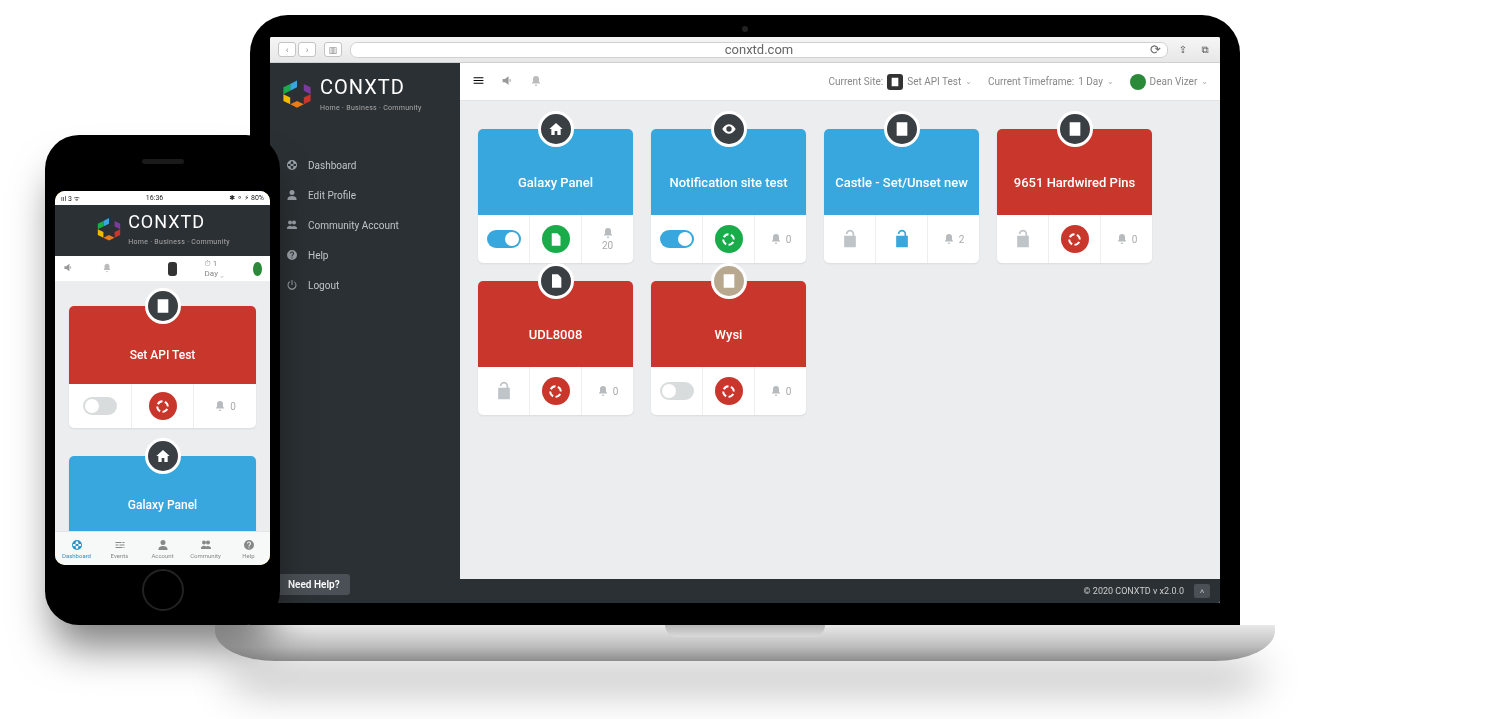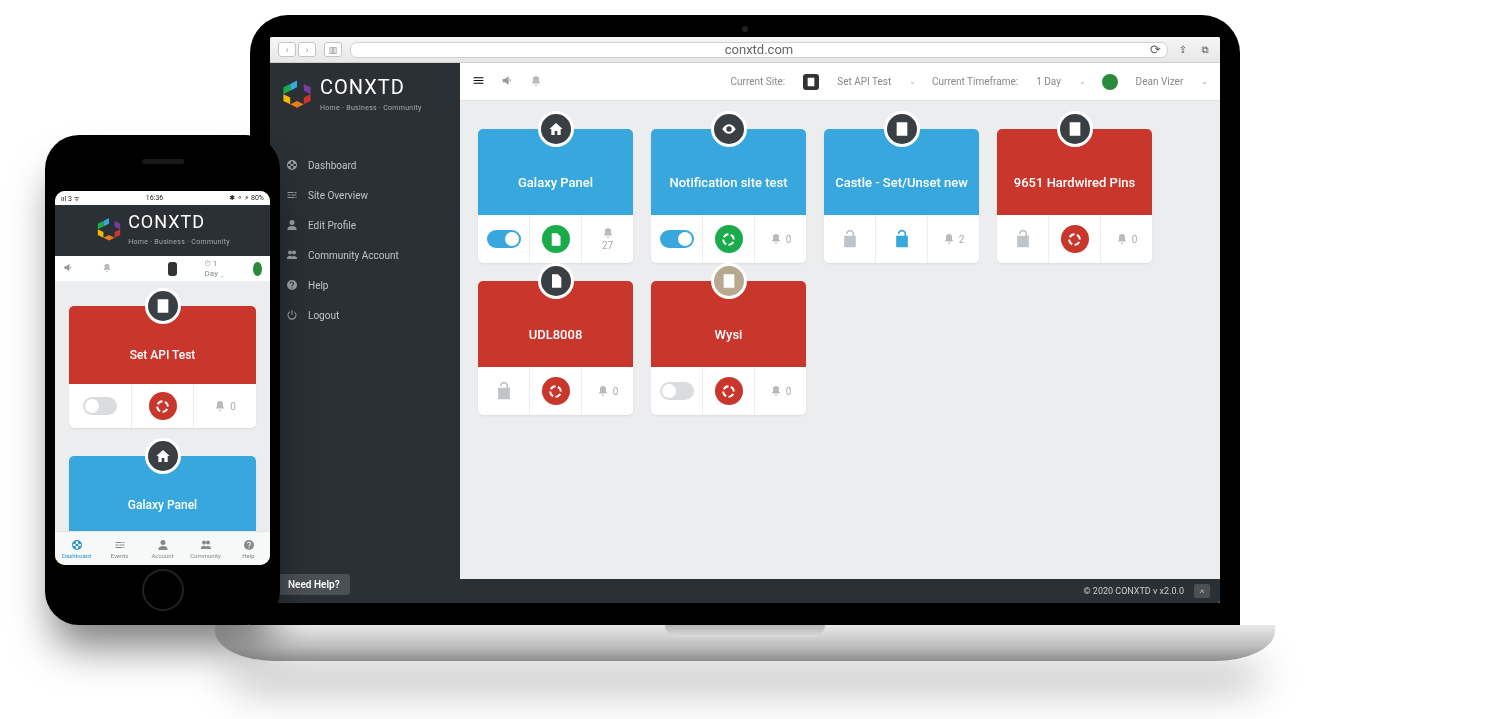--- a/index.html
+++ b/index.html
@@ -33,21 +33,21 @@
 .side-item{display:flex;align-items:center;gap:10px;padding:9px 16px;font-size:10px;color:#bfc4c8;cursor:pointer}
 .side-item svg{width:12px;height:12px;fill:#9aa1a6}
 .need-help{position:absolute;bottom:8px;left:8px;background:#4a5055;color:#fff;font-size:10px;font-weight:600;padding:5px 10px;border-radius:3px}
 
 .main{flex:1;display:flex;flex-direction:column;background:#ecedee;min-width:0}
 .topbar{height:38px;background:#fff;border-bottom:1px solid #e3e3e3;display:flex;align-items:center;padding:0 12px;gap:16px;font-size:10px;color:#888}
 .topbar .spacer{flex:1}
 .topbar .site-icon{width:16px;height:16px;background:#333;border-radius:3px;display:inline-flex;align-items:center;justify-content:center}
 .topbar .site-icon svg{width:10px;height:10px;fill:#fff}
 .topbar .avatar{width:16px;height:16px;border-radius:50%;background:#2a8a3a;display:inline-block}
-.topbar .seg{display:flex;align-items:center;gap:18px;cursor:pointer}
+.topbar .seg{display:flex;align-items:center;gap:4px;cursor:pointer}
 .chev{font-size:8px;color:#aaa}
 
 .cards{flex:1;padding:28px 18px;display:flex;flex-wrap:wrap;gap:18px;align-content:flex-start;overflow:auto}
 .card{width:155px;border-radius:5px;background:#fff;box-shadow:0 1px 2px rgba(0,0,0,.08);overflow:visible;position:relative}
 .card-head{height:86px;border-radius:5px 5px 0 0;display:flex;align-items:center;justify-content:center;color:#fff;font-size:13px;font-weight:500;text-align:center;padding:26px 10px 6px;position:relative}
 .card-head.blue{background:#37a7dd}
 .card-head.red{background:#c9362c}
 .badge-circ{position:absolute;top:-18px;left:50%;transform:translateX(-50%);width:36px;height:36px;border-radius:50%;background:#3a3f44;border:3px solid #fff;display:flex;align-items:center;justify-content:center}
 .badge-circ svg{width:16px;height:16px;fill:#fff}
 .badge-circ.img{background:#b8a890}
@@ -196,26 +196,20 @@
           </div>
           <div class="side-menu">
             <div class="side-item">
                 <svg>
                   <use href="#i-globe"></use>
                 </svg>
                 <span>Dashboard</span>
               </div>
             <div class="side-item">
                 <svg>
-                  <use href="#i-sliders"></use>
-                </svg>
-                <span>Site Overview</span>
-              </div>
-            <div class="side-item">
-                <svg>
                   <use href="#i-user"></use>
                 </svg>
                 <span>Edit Profile</span>
               </div>
             <div class="side-item">
                 <svg>
                   <use href="#i-users"></use>
                 </svg>
                 <span>Community Account</span>
               </div>
@@ -288,21 +282,21 @@
                       <svg>
                         <use href="#i-doc"></use>
                       </svg>
                     </span>
                   </div>
                   <div>
                     <div class="bell-ct">
                       <svg>
                         <use href="#i-bell"></use>
                       </svg>
-                      <span>27</span>
+                      <span>20</span>
                     </div>
                   </div>
                 </div>
               </div>
               <div class="card ">
                 <div class="card-head blue">
                   <div class="badge-circ">
                     <svg>
                       <use href="#i-eye"></use>
                     </svg>

